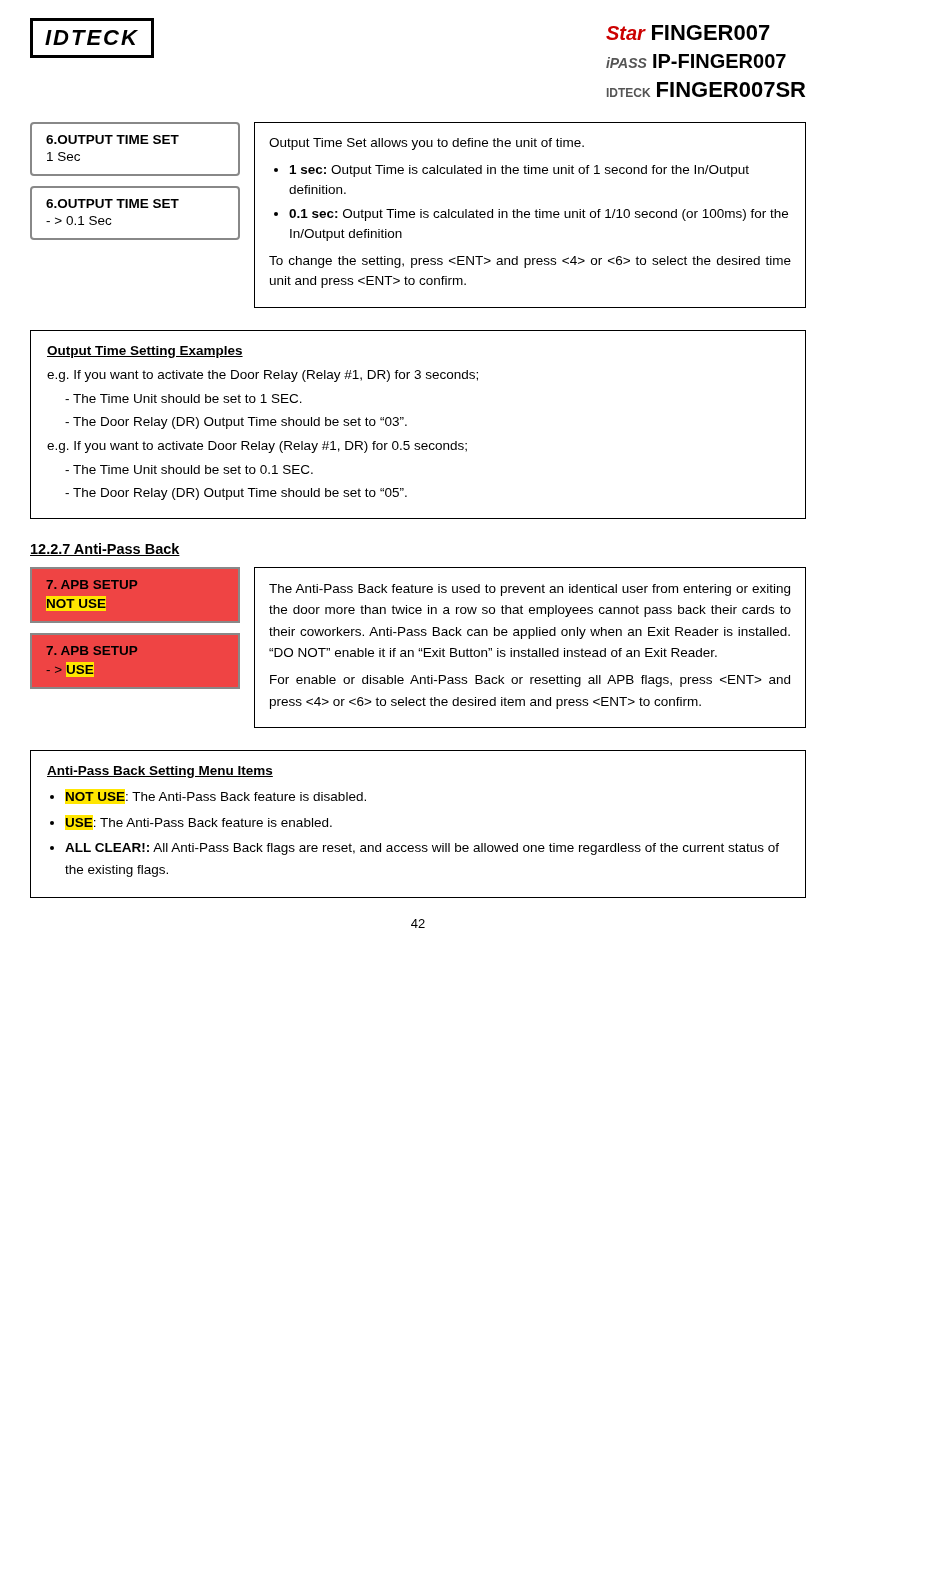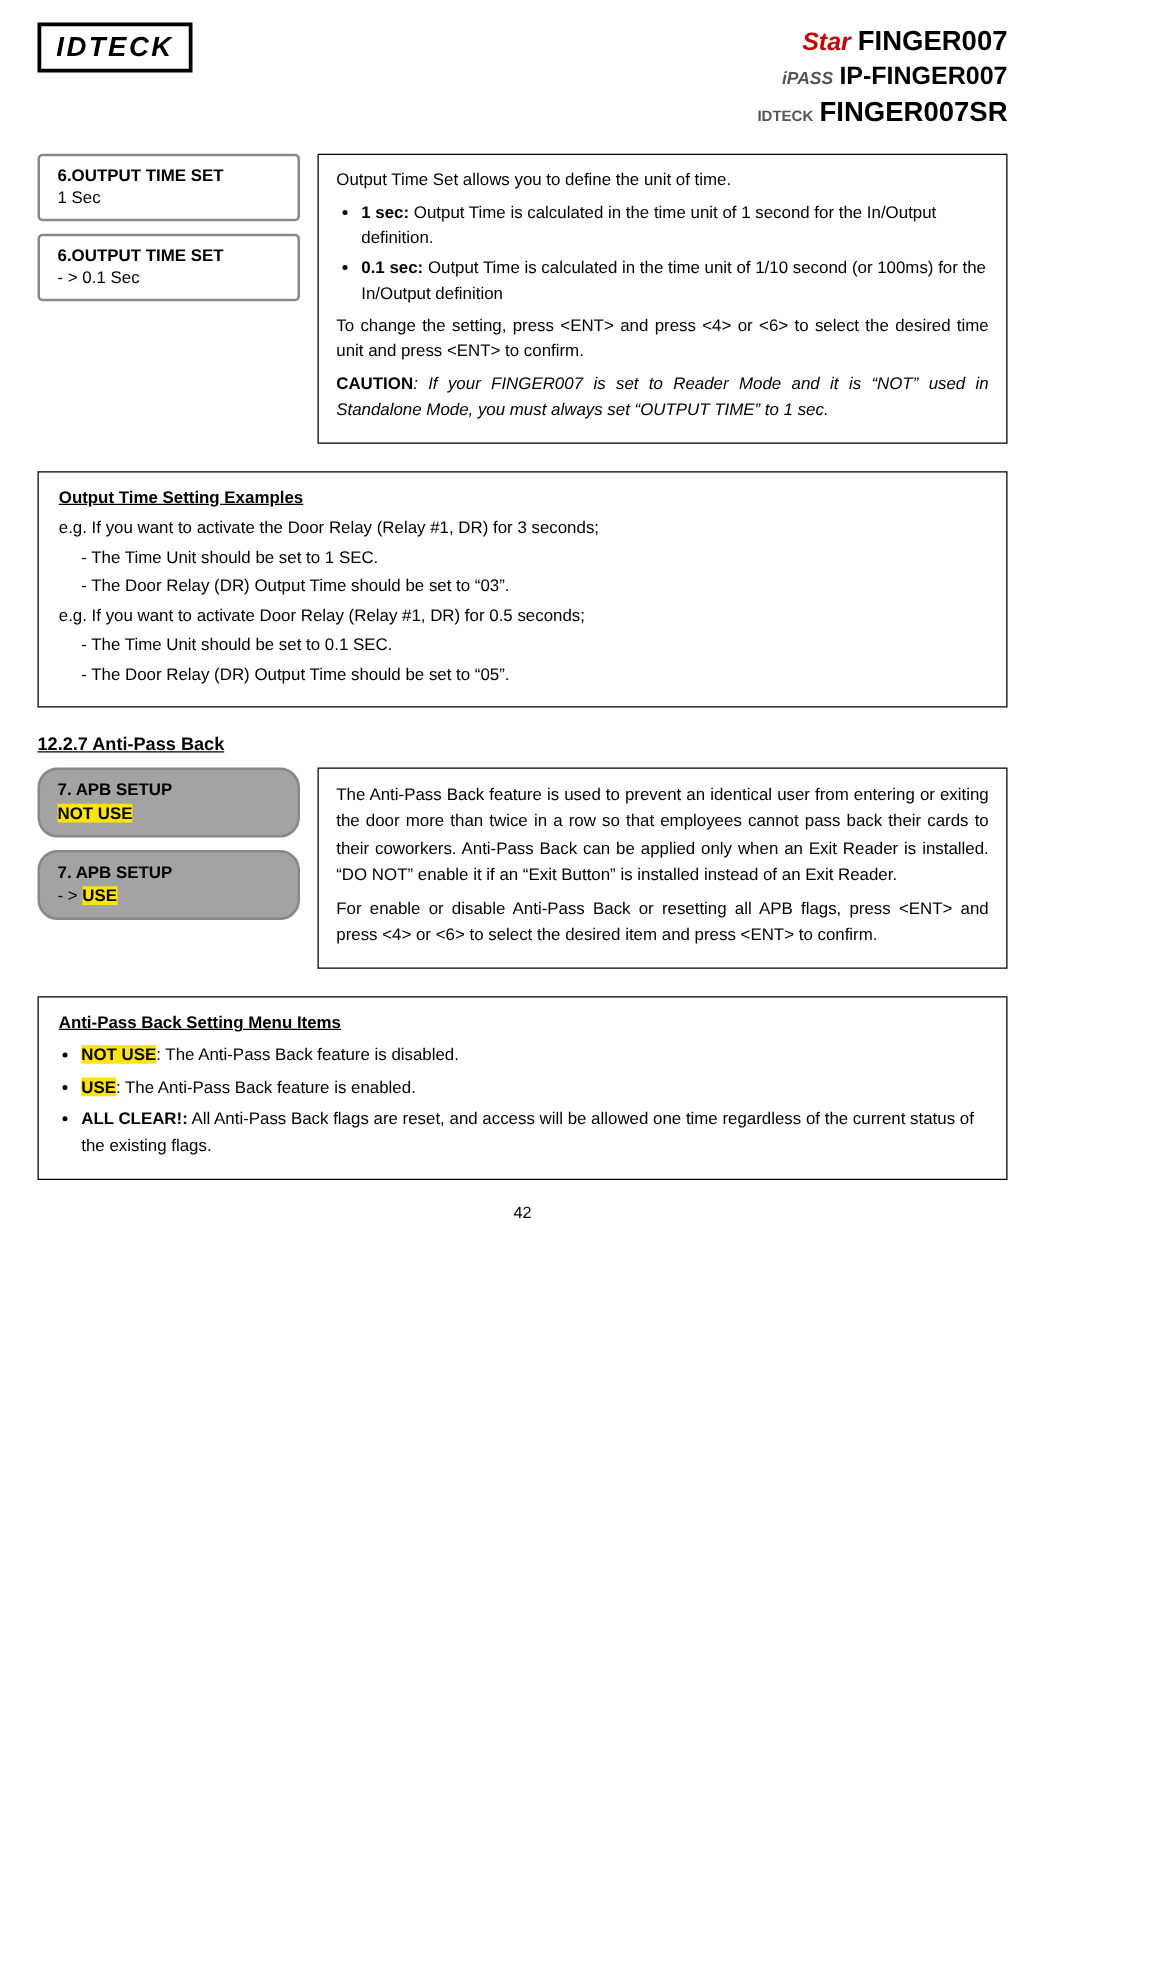--- a/index.html
+++ b/index.html
@@ -31,21 +31,20 @@
       border: 3px solid #000;
       padding: 4px 12px;
       font-size: 22px;
       font-weight: 900;
       letter-spacing: 2px;
       font-style: italic;
       color: #000;
       display: inline-block;
     }
     .product-names {
-      text-align: right;
       line-height: 1.35;
     }
     .product-names .line1 {
       font-size: 20px;
       font-weight: bold;
       color: #000;
     }
     .product-names .star { color: #c00; font-style: italic; }
     .product-names .ipass { color: #555; font-style: italic; font-size: 14px; }
     .product-names .idteck-small { color: #555; font-size: 12px; }
@@ -165,23 +164,23 @@
 
     
     .page-number {
       text-align: center;
       margin-top: 18px;
       font-size: 13px;
     }
 
     .apb-lcd-box {
       border: 2px solid #888;
-      border-radius: 16px;
+      border-radius: 0;
       padding: 8px 14px 10px 14px;
-      background: #a3a3a3;
+      background: #ef4444;
       min-width: 200px;
     }
     .apb-lcd-box .lcd-line1 {
       font-weight: bold;
       font-size: 13.5px;
       margin-bottom: 4px;
     }
     .apb-lcd-box .lcd-line2 {
       font-size: 13.5px;
     }
@@ -248,23 +247,20 @@
           <li>
             <strong>1 sec:</strong>
             <span> Output Time is calculated in the time unit of 1 second for the In/Output definition.</span>
           </li>
           <li>
             <strong>0.1 sec:</strong>
             <span> Output Time is calculated in the time unit of 1/10 second (or 100ms) for the In/Output definition</span>
           </li>
         </ul>
         <p>To change the setting, press &lt;ENT&gt; and press &lt;4&gt; or &lt;6&gt; to select the desired time unit and press &lt;ENT&gt; to confirm.</p>
-        <p class="caution">
-          <strong>CAUTION</strong><span>: If your FINGER007 is set to Reader Mode and it is “NOT” used in Standalone Mode, you must always set “OUTPUT TIME” to 1 sec.</span>
-        </p>
       </div>
     </div>
   </div>
 
   <div class="examples-box">
     <div class="ex-title">Output Time Setting Examples</div>
     <p class="ex-line">e.g. If you want to activate the Door Relay (Relay #1, DR) for 3 seconds;</p>
     <p class="ex-line indent">- The Time Unit should be set to 1 SEC.</p>
     <p class="ex-line indent">- The Door Relay (DR) Output Time should be set to “03”.</p>
     <p class="ex-line">e.g. If you want to activate Door Relay (Relay #1, DR) for 0.5 seconds;</p>

